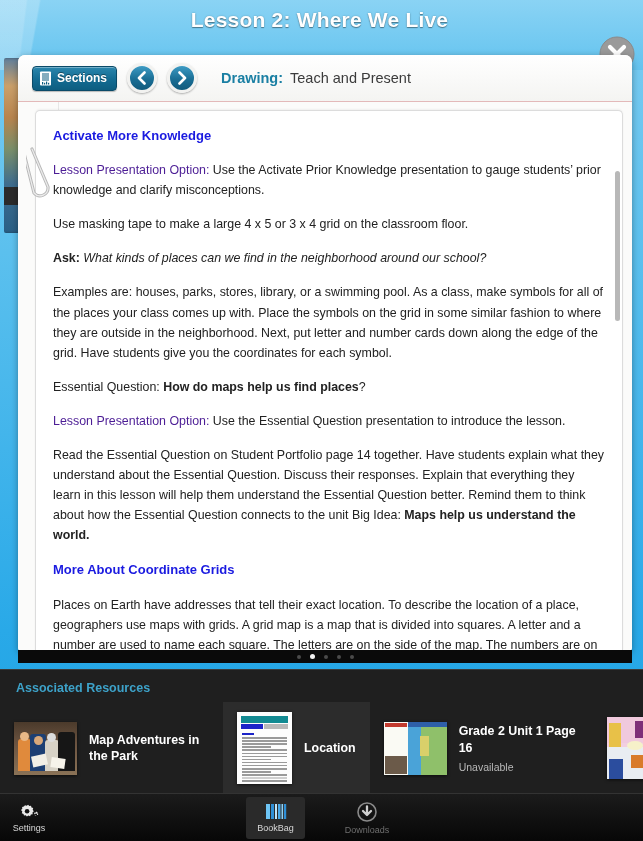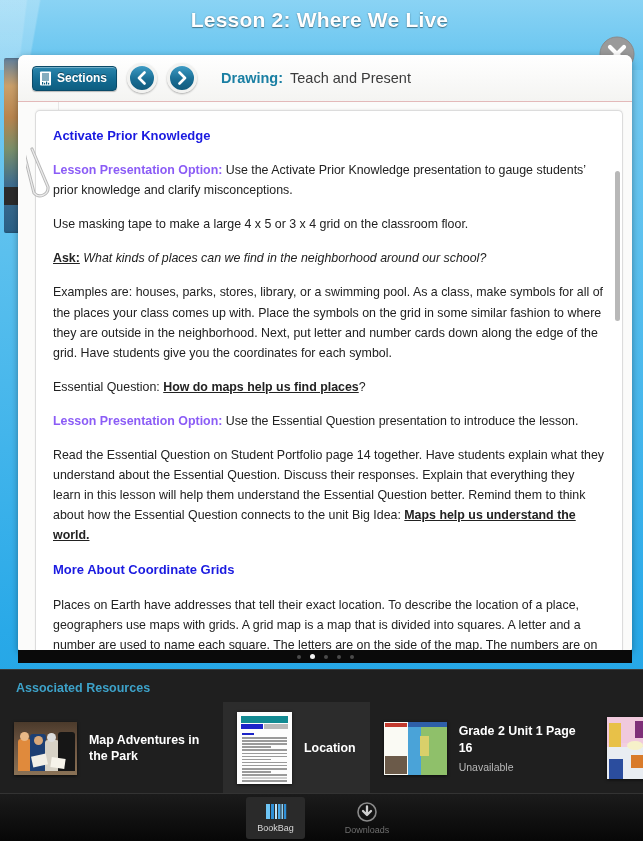--- a/index.html
+++ b/index.html
@@ -120,23 +120,23 @@
     border-radius:5px 5px 0 0;
     box-shadow: 0 -1px 2px rgba(0,0,0,.05);
     overflow:hidden;
   }
   .content-inner {
     padding:14px 17px 0 17px;
     font-size:12.4px; line-height:1.62; color:#222;
   }
   .content-inner p { margin-bottom:14px; }
   .h-blue { color:#1a1ae0; font-weight:bold; font-size:13px; margin-bottom:14px; }
-  .red-lead { color:#8b5cf6; font-weight:bold; }
+  .red-lead { color:#4c1d95; font-weight:normal; }
   .it { font-style:italic; }
-  .bd { font-weight:bold;text-decoration:underline; }
+  .bd { font-weight:bold; }
 
   .paperclip {
     position:absolute; left:8px; top:92px; width:30px; height:62px;
     z-index:6; pointer-events:none;
   }
 
   .scroll-track {
     position:absolute; right:2px; top:60px; bottom:2px; width:5px;
   }
   .scroll-thumb {
@@ -264,21 +264,21 @@
           <path d="M3.5 1.5 L9 7 L3.5 12.5" fill="none" stroke="#fff" stroke-width="2.6" stroke-linecap="round" stroke-linejoin="round"></path>
         </svg>
       </div>
 
       <span class="section-label">Drawing:</span>
       <span class="section-value">Teach and Present</span>
     </div>
 
     <div class="content-page">
       <div class="content-inner">
-        <div class="h-blue">Activate Prior Knowledge</div>
+        <div class="h-blue">Activate More Knowledge</div>
 
         <p>
           <span class="red-lead">Lesson Presentation Option:</span><span> Use the Activate Prior Knowledge presentation to gauge students’ prior knowledge and clarify misconceptions.</span>
         </p>
 
         <p>Use masking tape to make a large 4 x 5 or 3 x 4 grid on the classroom floor.</p>
 
         <p>
           <span class="bd">Ask:</span>
           <span class="it">What kinds of places can we find in the neighborhood around our school?</span>
@@ -392,20 +392,31 @@
             <div style="position:absolute;left:0;top:30px;width:46px;height:32px;background:#e9edf2"></div>
             <div style="position:absolute;left:2px;top:42px;width:14px;height:20px;background:#2b4d9e"></div>
             <div style="position:absolute;left:20px;top:24px;width:16px;height:9px;border-radius:50%;background:#f6f1c9"></div>
             <div style="position:absolute;left:24px;top:38px;width:18px;height:13px;background:#d97b2a"></div>
           </div>
         </div>
       </div>
   </div>
 
   <div class="tabbar">
+    <div class="tab" id="tab-settings">
+      <svg width="22" height="16" viewBox="0 0 22 16">
+        <g fill="#e9e9e9">
+          <path d="M7 1.2 l1.6 .6 1.5-1 1.2 1.3 1.7-.3 .5 1.7 1.7 .6-.5 1.7 1.1 1.4-1.3 1.2 .2 1.8-1.8 .4-.8 1.6-1.7-.6-1.5 1-1.2-1.3-1.7 .3-.5-1.7-1.7-.6 .5-1.7L3 5.9l1.3-1.2L4.1 2.9l1.8-.4z"></path>
+          <circle cx="9.1" cy="7.2" r="2.3" fill="#111"></circle>
+          <path d="M16.6 8.4 l1.2 .1 .7-1 1 .7-.1 1.2 1 .7-.7 1-1.2-.1-.7 1-1-.7 .1-1.2-1-.7z"></path>
+          <circle cx="18" cy="10.6" r="1.1" fill="#111"></circle>
+        </g>
+      </svg>
+      <span class="tlbl">Settings</span>
+    </div>
 
     <div class="tab active" id="tab-bookbag">
       <svg width="24" height="17" viewBox="0 0 24 17">
         <rect x="2" y="1" width="4" height="15" fill="#6ec5f5"></rect>
         <rect x="7" y="1" width="3" height="15" fill="#2f8fd6"></rect>
         <rect x="11" y="1" width="2" height="15" fill="#bde4fb"></rect>
         <rect x="14" y="1" width="2.5" height="15" fill="#4aa9e8"></rect>
         <rect x="17.5" y="1" width="1.6" height="15" fill="#8fd2f7"></rect>
         <rect x="20" y="1" width="2.2" height="15" fill="#2f8fd6"></rect>
       </svg>

